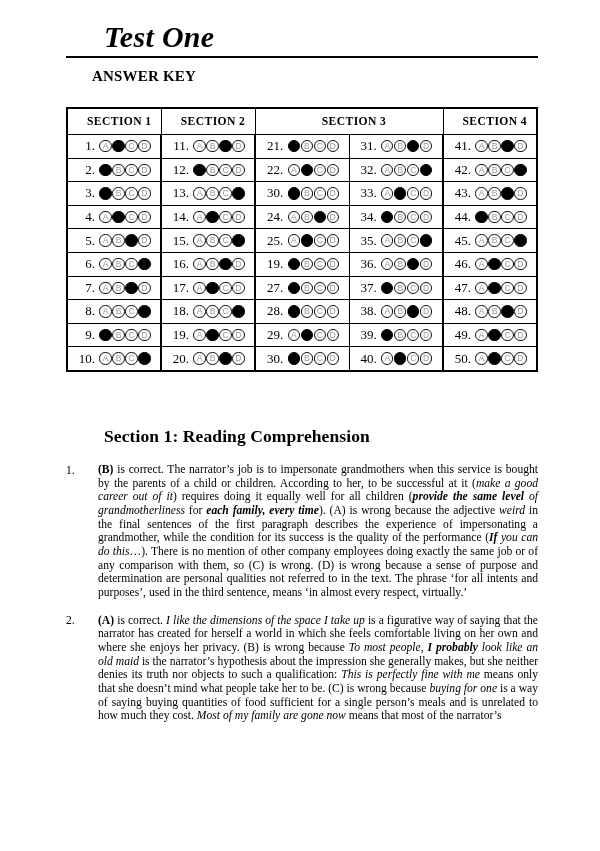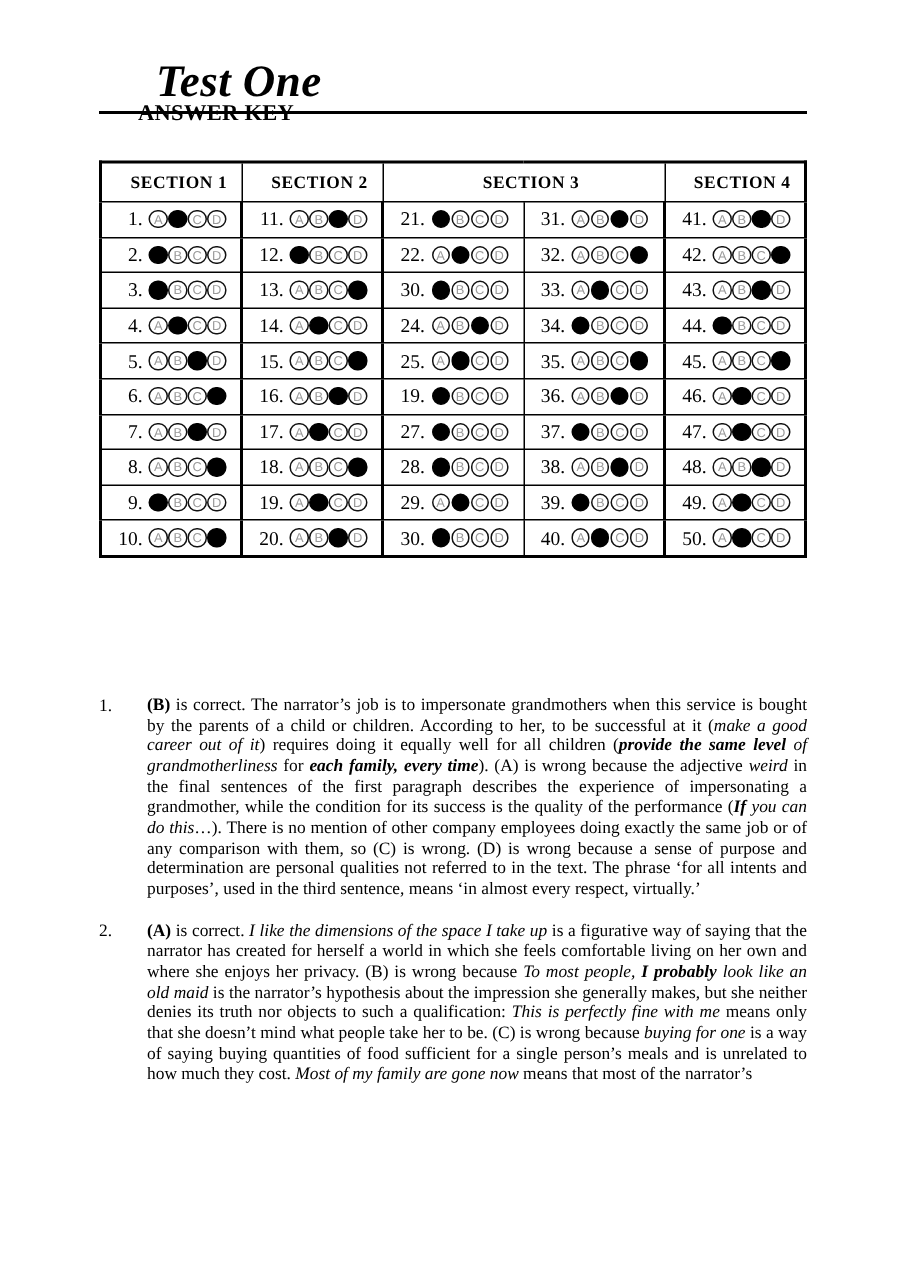--- a/index.html
+++ b/index.html
@@ -19,21 +19,21 @@
     position: absolute;
     left: 0; top: 0;
     width: 600px;
     height: 851px;
   }
 
   
   .title-wrap {
     position: absolute;
     left: 66px;
-    top: 40px;
+    top: 22px;
     width: 472px;
   }
   .doc-title {
     font-size: 30px;
     font-weight: bold;
     font-style: italic;
     letter-spacing: 0.3px;
     line-height: 1.02;
     margin: 0 0 3px 38px;
   }
@@ -654,20 +654,21 @@
               <span class="bub empty">A</span>
               <span class="bub filled">B</span>
               <span class="bub empty">C</span>
               <span class="bub empty">D</span>
             </div>
           </td>
         </tr>
       </tbody>
   </table>
 
+  <div class="sec-heading-sub">Section 1: Reading Comprehension</div>
 
   <div class="explanations" id="explanations">
       <div class="expl-item">
         <div class="expl-num">1.</div>
         <div class="expl-body"><b>(B)</b> is correct. The narrator’s job is to impersonate grandmothers when this service is bought by the parents of a child or children. According to her, to be successful at it (<i>make a good career out of it</i>) requires doing it equally well for all children (<span class="bi">provide the same level</span> <i>of grandmotherliness</i> for <span class="bi">each family, every time</span>). (A) is wrong because the adjective <i>weird</i> in the final sentences of the first paragraph describes the experience of impersonating a grandmother, while the condition for its success is the quality of the performance (<span class="bi">If</span> <i>you can do this</i>…). There is no mention of other company employees doing exactly the same job or of any comparison with them, so (C) is wrong. (D) is wrong because a sense of purpose and determination are personal qualities not referred to in the text. The phrase ‘for all intents and purposes’, used in the third sentence, means ‘in almost every respect, virtually.’</div>
       </div>
       <div class="expl-item">
         <div class="expl-num">2.</div>
         <div class="expl-body"><b>(A)</b> is correct. <i>I like the dimensions of the space I take up</i> is a figurative way of saying that the narrator has created for herself a world in which she feels comfortable living on her own and where she enjoys her privacy. (B) is wrong because <i>To most people,</i> <span class="bi">I probably</span> <i>look like an old maid</i> is the narrator’s hypothesis about the impression she generally makes, but she neither denies its truth nor objects to such a qualification: <i>This is perfectly fine with me</i> means only that she doesn’t mind what people take her to be. (C) is wrong because <i>buying for one</i> is a way of saying buying quantities of food sufficient for a single person’s meals and is unrelated to how much they cost. <i>Most of my family are gone now</i> means that most of the narrator’s</div>
       </div>

